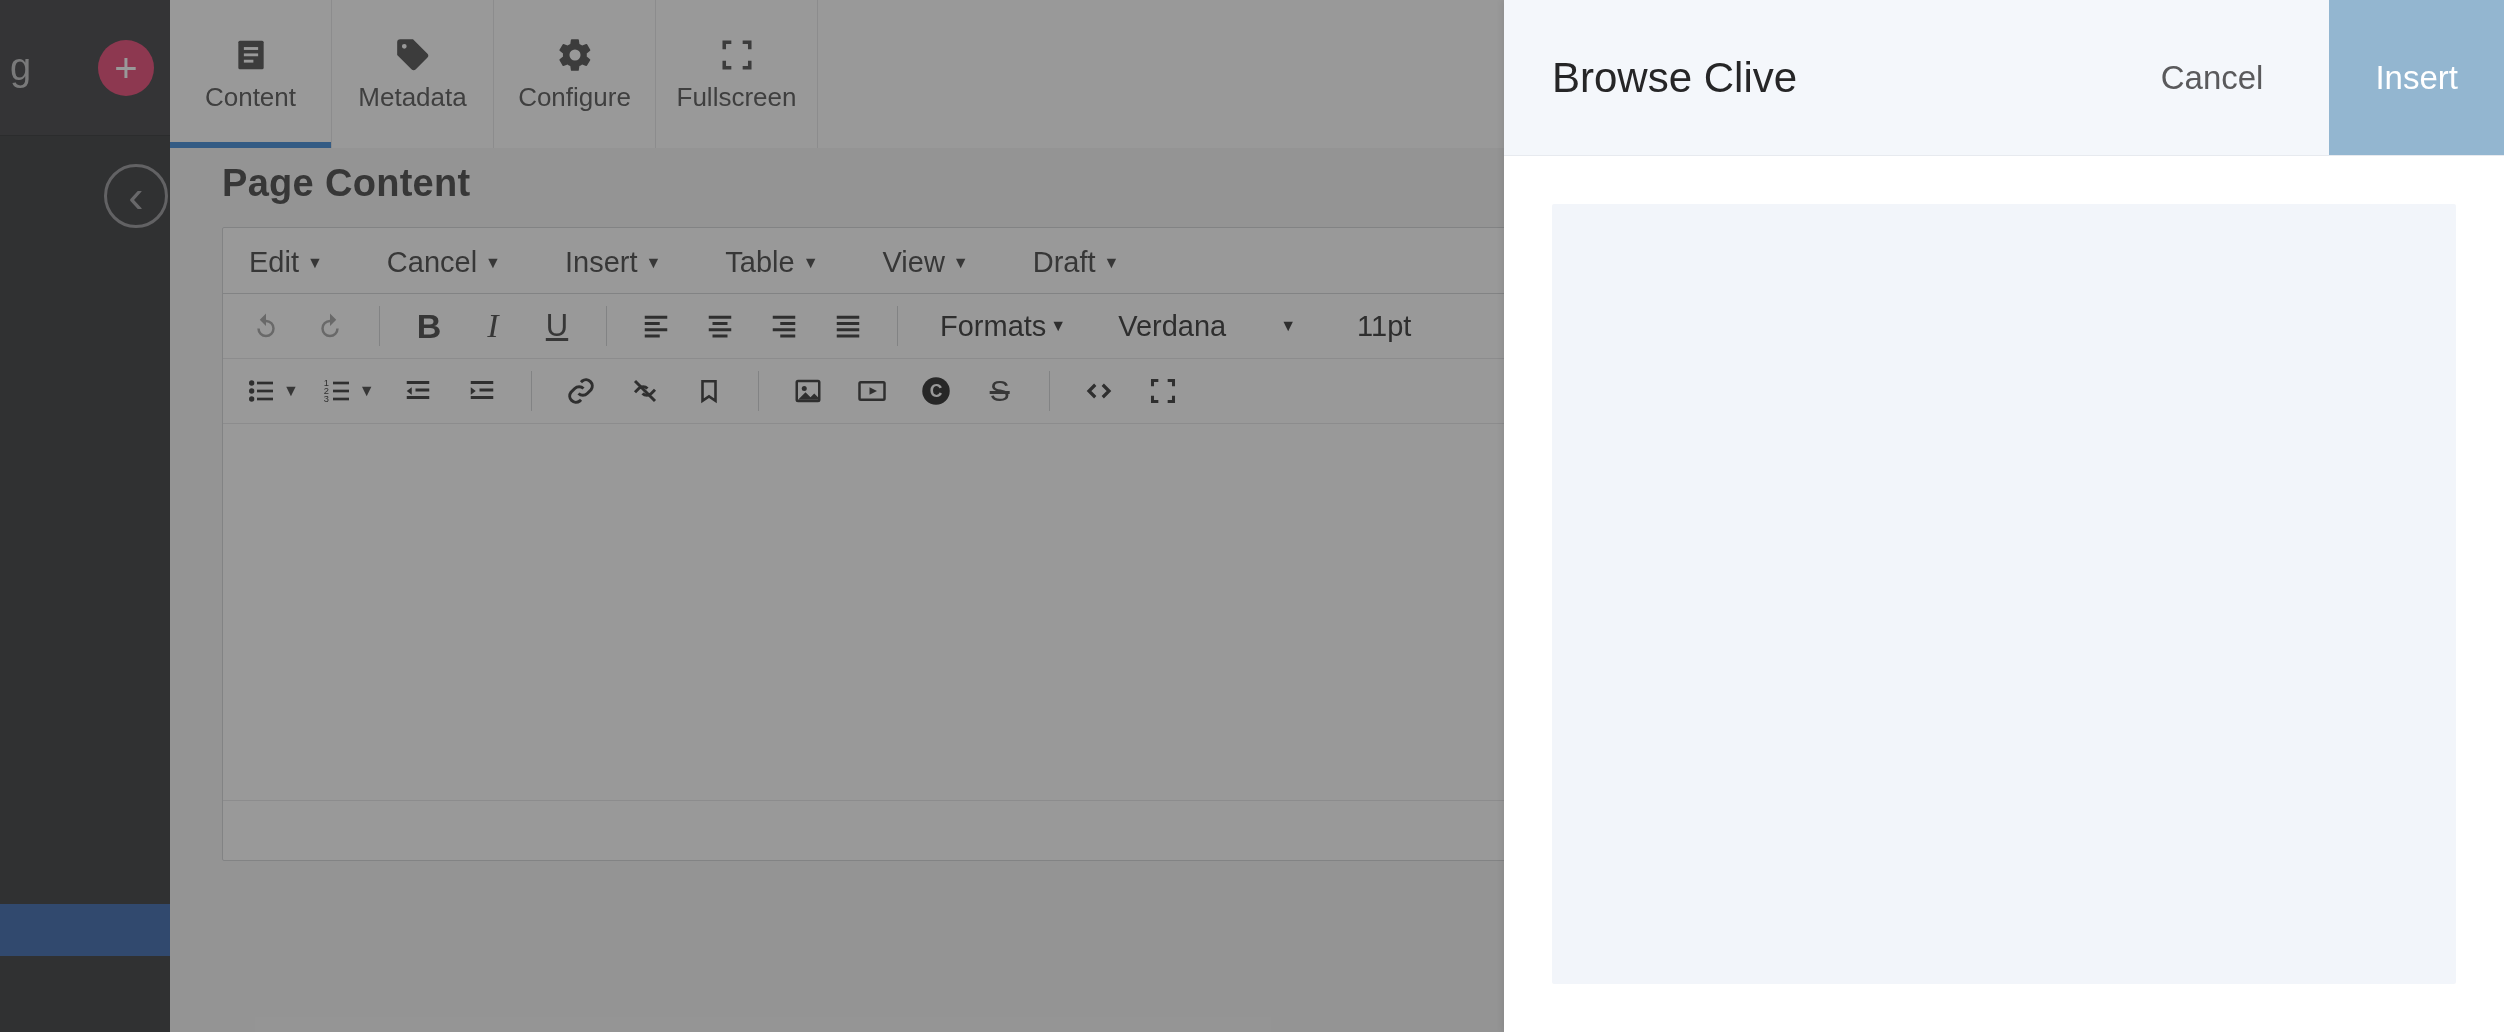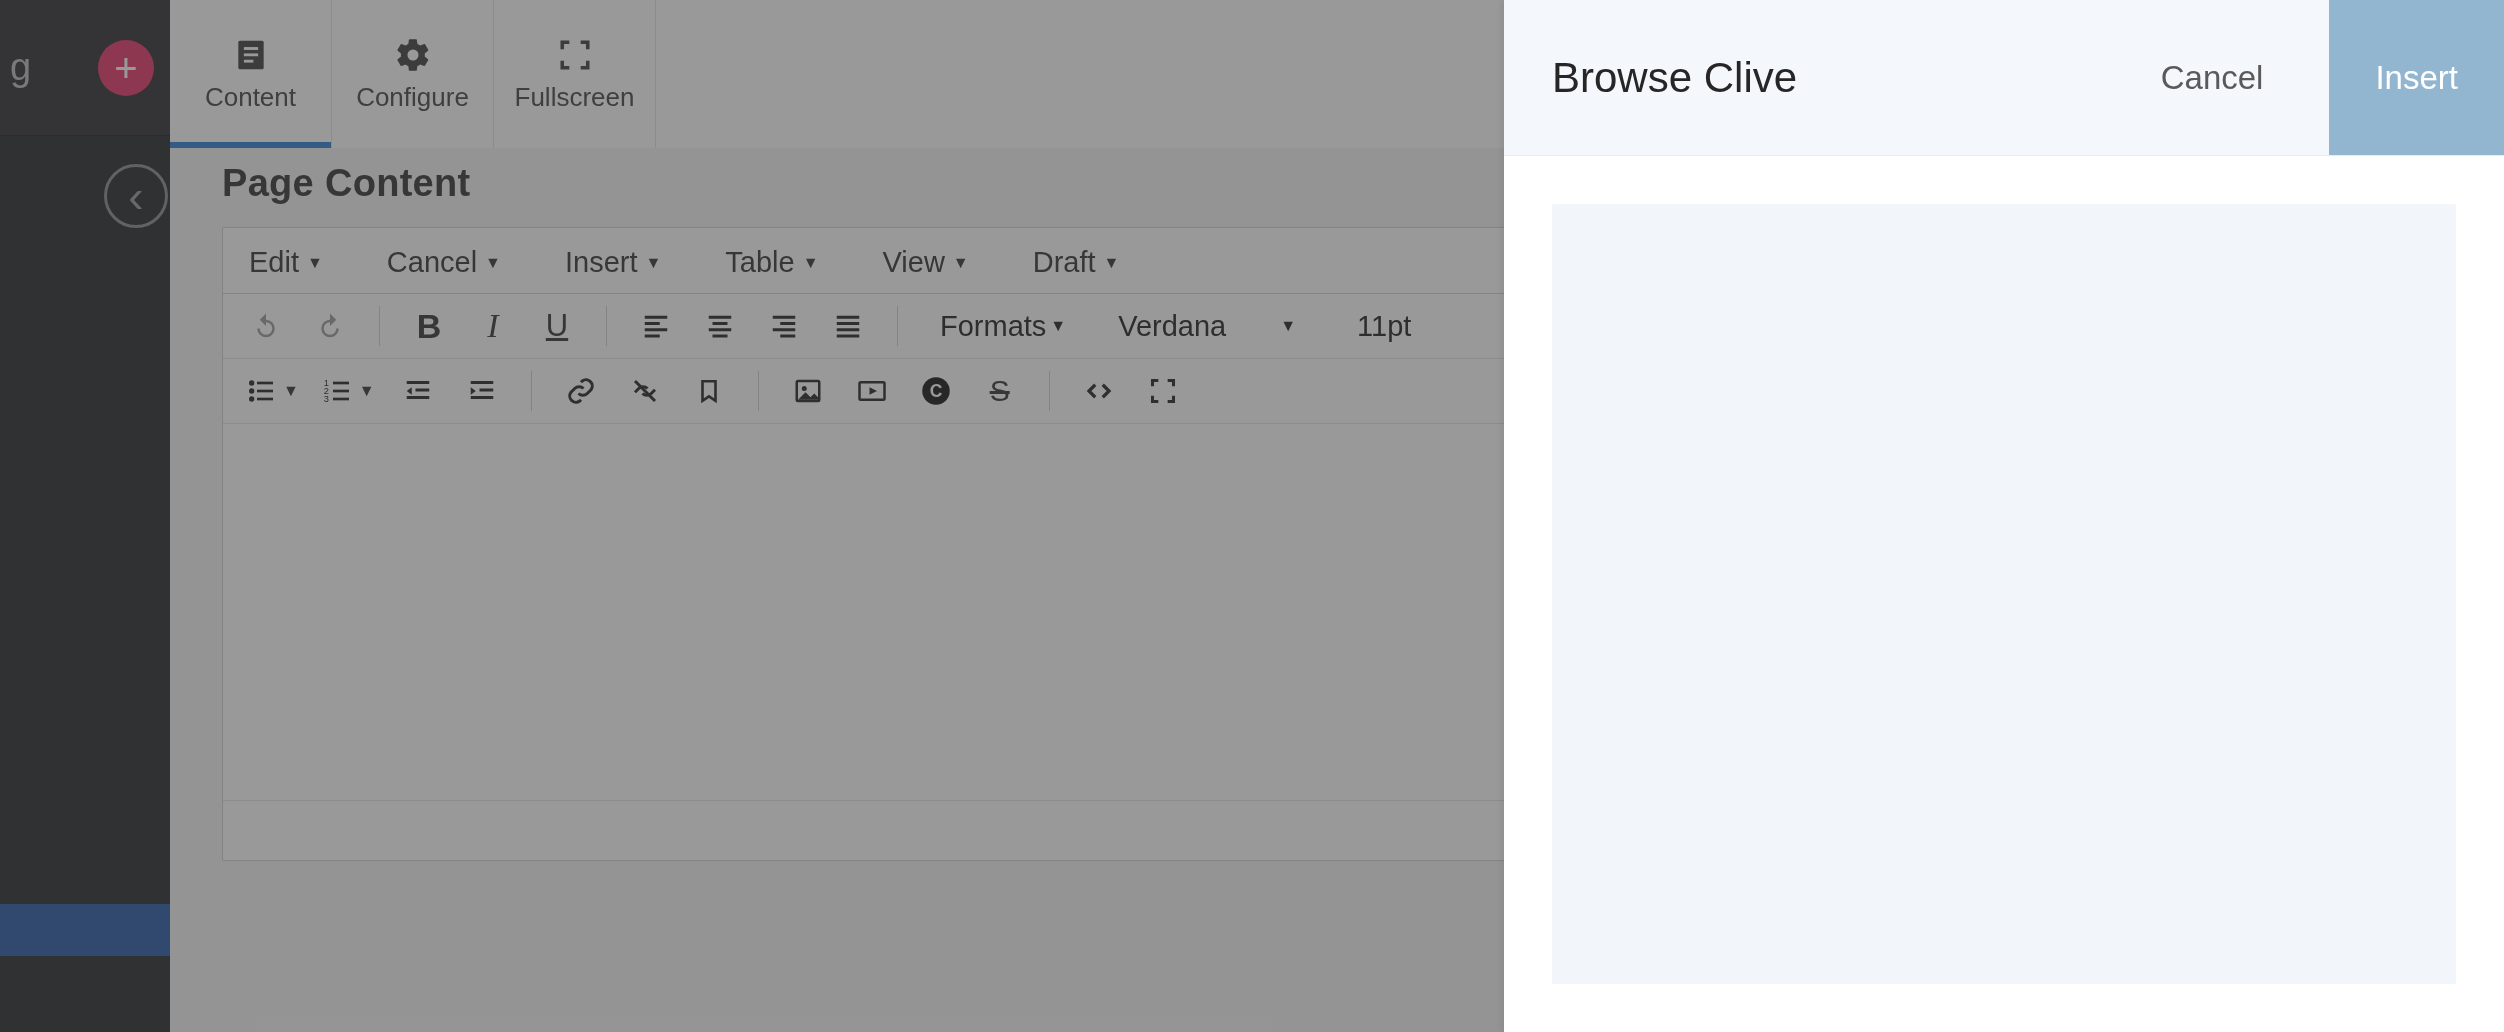--- a/index.html
+++ b/index.html
@@ -92,20 +92,28 @@
               <rect x="7.5" y="7" width="9" height="1.8" fill="#fff"></rect>
               <rect x="7.5" y="11" width="9" height="1.8" fill="#fff"></rect>
               <rect x="7.5" y="15" width="6" height="1.8" fill="#fff"></rect>
             </svg>
         </span>
         <span>Content</span>
       </div>
       <div class="tab">
         <span class="ico">
           <svg viewBox="0 0 24 24" width="38" height="38">
+              <path fill="#3d3d3d" d="M21 11l-9-9H4a2 2 0 0 0-2 2v8l9 9a2 2 0 0 0 2.8 0L21 13.8A2 2 0 0 0 21 11zM6.5 8A1.5 1.5 0 1 1 8 6.5 1.5 1.5 0 0 1 6.5 8z"></path>
+            </svg>
+        </span>
+        <span>Metadata</span>
+      </div>
+      <div class="tab">
+        <span class="ico">
+          <svg viewBox="0 0 24 24" width="38" height="38">
               <path fill="#3d3d3d" d="M19.4 13a7.5 7.5 0 0 0 .06-1 7.5 7.5 0 0 0-.06-1l2.11-1.65a.5.5 0 0 0 .12-.64l-2-3.46a.5.5 0 0 0-.61-.22l-2.49 1a7.3 7.3 0 0 0-1.73-1l-.38-2.65A.5.5 0 0 0 13.9 2h-4a.5.5 0 0 0-.49.42l-.38 2.65a7.3 7.3 0 0 0-1.73 1l-2.49-1a.5.5 0 0 0-.61.22l-2 3.46a.5.5 0 0 0 .12.64L4.43 11a7.5 7.5 0 0 0-.06 1 7.5 7.5 0 0 0 .06 1l-2.11 1.65a.5.5 0 0 0-.12.64l2 3.46a.5.5 0 0 0 .61.22l2.49-1a7.3 7.3 0 0 0 1.73 1l.38 2.65A.5.5 0 0 0 9.9 22h4a.5.5 0 0 0 .49-.42l.38-2.65a7.3 7.3 0 0 0 1.73-1l2.49 1a.5.5 0 0 0 .61-.22l2-3.46a.5.5 0 0 0-.12-.64zM12 15.5A3.5 3.5 0 1 1 15.5 12 3.5 3.5 0 0 1 12 15.5z"></path>
             </svg>
         </span>
         <span>Configure</span>
       </div>
       <div class="tab">
         <span class="ico">
           <svg viewBox="0 0 24 24" width="34" height="34" fill="none" stroke="#3d3d3d" stroke-width="2.5">
               <path d="M3 8V3h5M21 8V3h-5M3 16v5h5M21 16v5h-5"></path>
             </svg>

